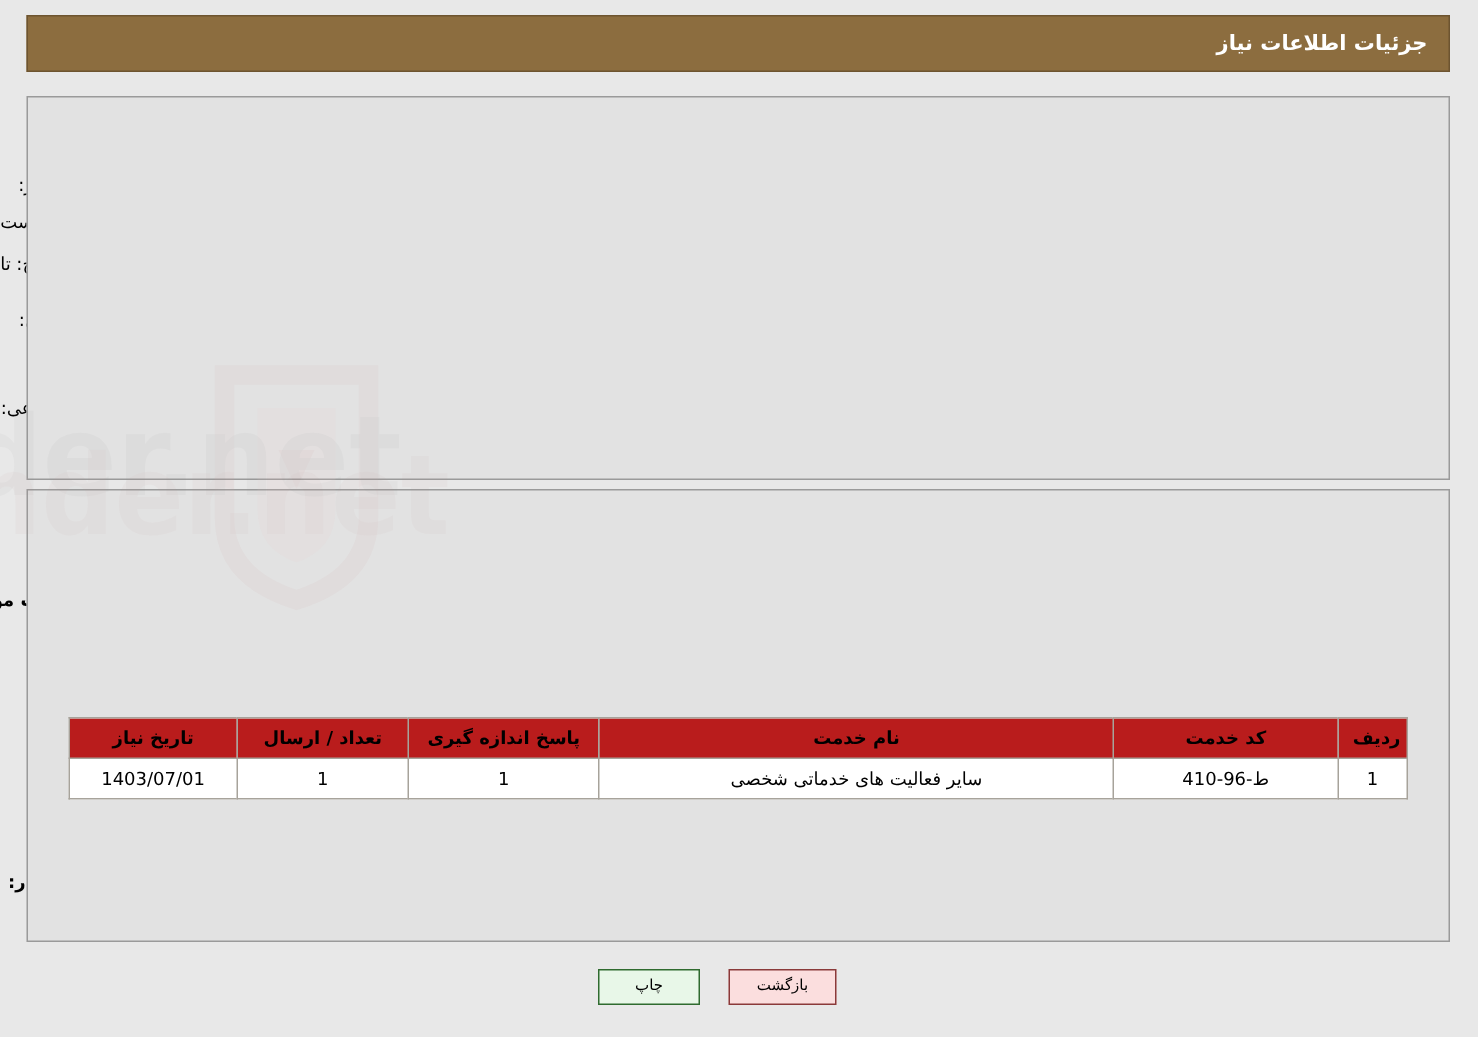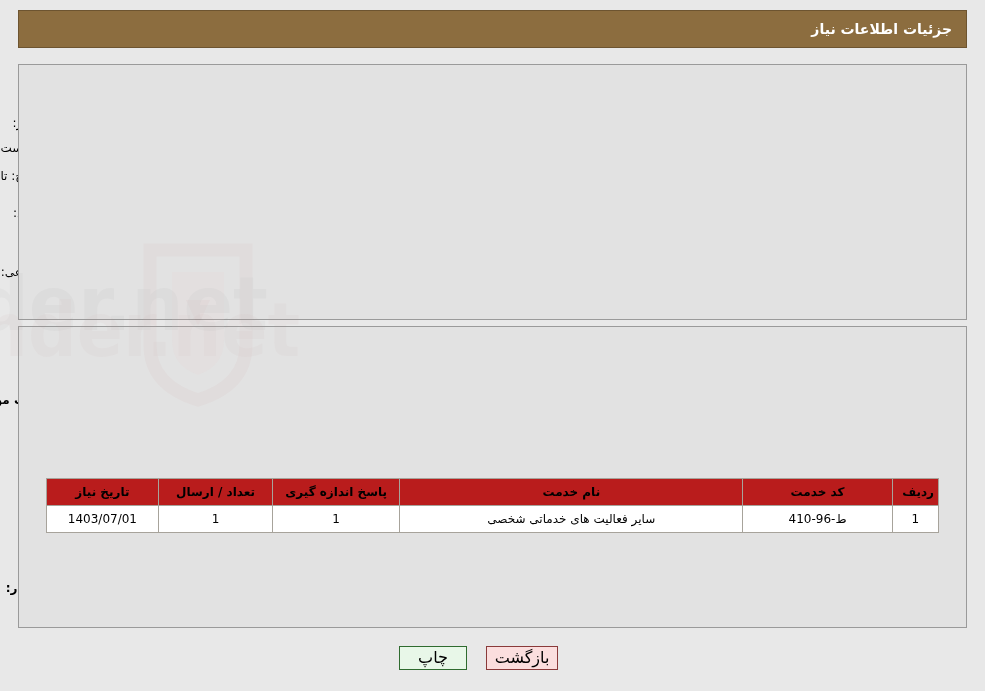--- a/index.html
+++ b/index.html
@@ -147,21 +147,21 @@
     padding:0 4px;
     background:#ffffff;
     color:#000;
     margin-left:16px;
   }
   .btn{
     position:absolute;
     box-sizing:border-box;
     height:24px;
     border:1px solid #4d4d4d;
-    font-size:16px;
+    font-size:10px;
     line-height:22px;
     text-align:center;
     cursor:pointer;
     color:#000;
   }
   .btn-print{background:#e8f7e8;border-color:#2f6b2f;}
   .btn-back{background:#fbdede;border-color:#8a3a3a;}
   .section-title{
     position:absolute;
     font-weight:bold;

